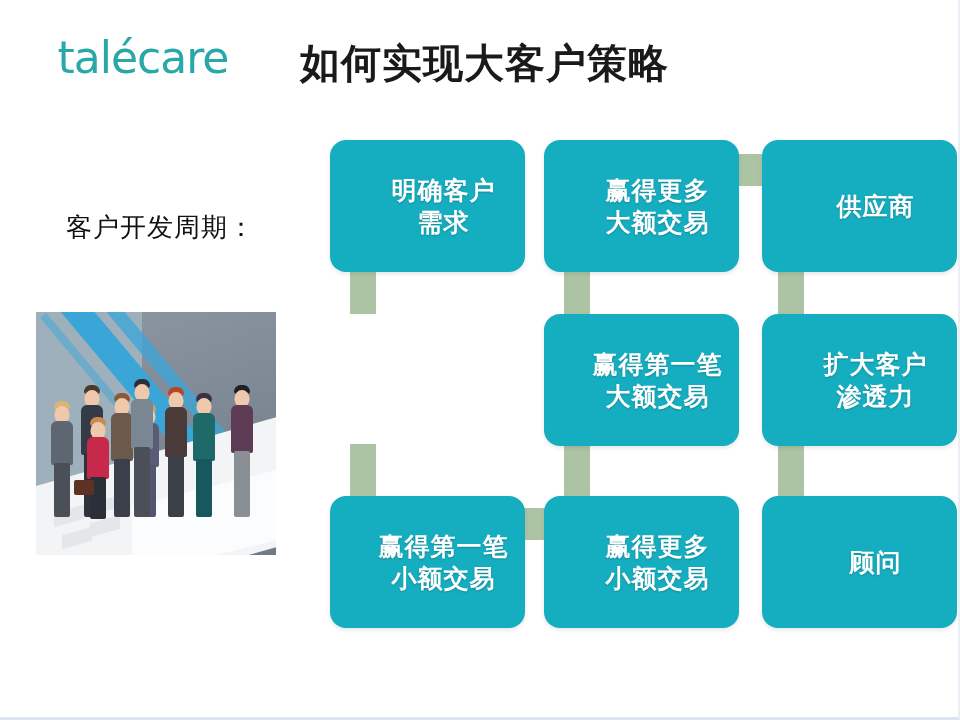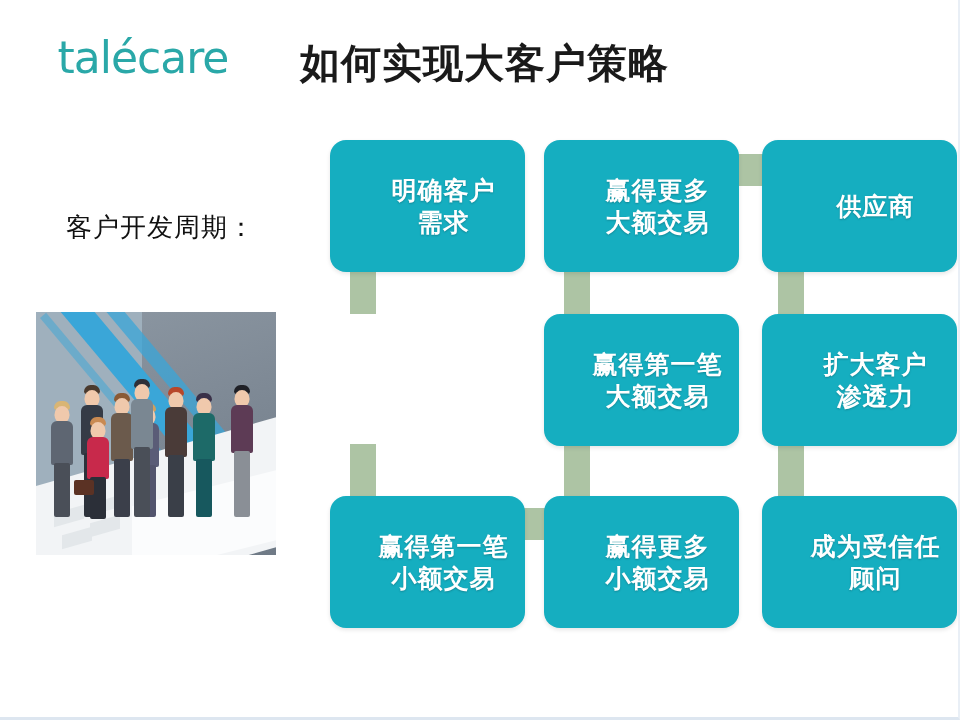--- a/index.html
+++ b/index.html
@@ -317,19 +317,18 @@
 
     <div class="node" style="left:0px; top:356px;">
       <div class="node-line">赢得第一笔</div>
       <div class="node-line">小额交易</div>
     </div>
     <div class="node" style="left:214px; top:356px;">
       <div class="node-line">赢得更多</div>
       <div class="node-line">小额交易</div>
     </div>
     <div class="node" style="left:432px; top:356px;">
-      <div class="node-line">成为受信任</div>
       <div class="node-line">顾问</div>
     </div>
 
   </div>
 
 </div>
 
 </body></html>

